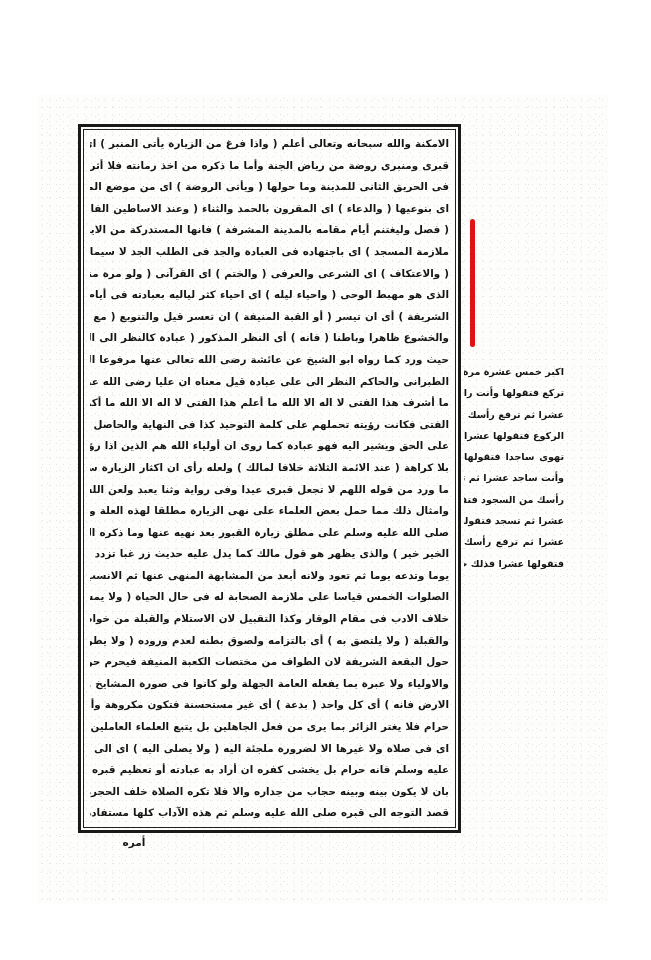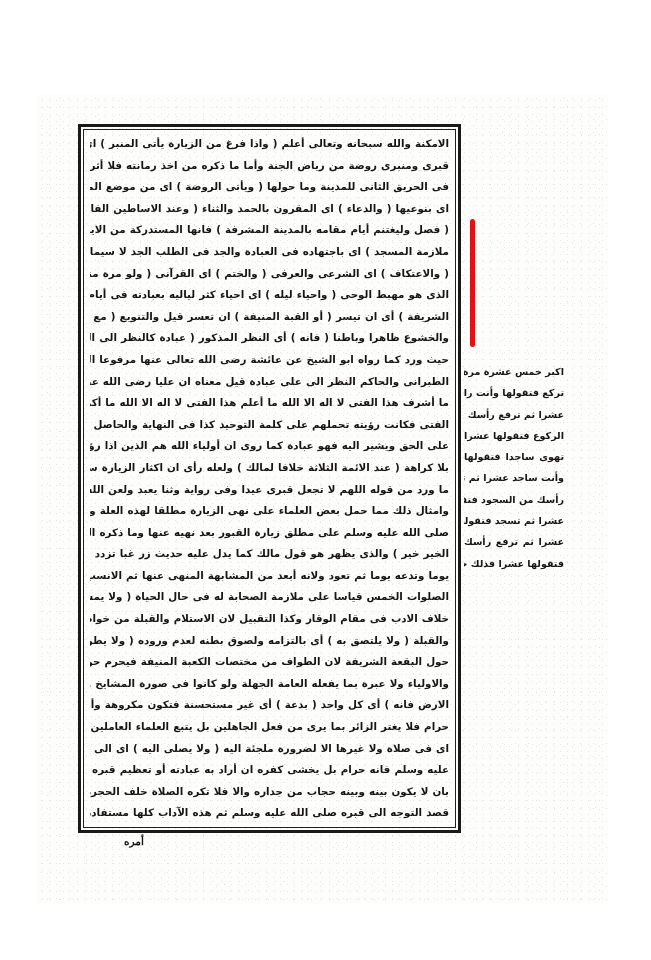--- a/index.html
+++ b/index.html
@@ -126,13 +126,13 @@
     <div class="margin-line" style="color: rgb(22, 21, 19);">عشرا ثم ترفع رأسك من</div>
     <div class="margin-line" style="color: rgb(22, 21, 19);">الركوع فتقولها عشرا ثم</div>
     <div class="margin-line" style="color: rgb(22, 21, 19);">تهوى ساجدا فتقولها</div>
     <div class="margin-line" style="color: rgb(22, 21, 19);">وأنت ساجد عشرا ثم ترفع</div>
     <div class="margin-line" style="color: rgb(22, 21, 19);">رأسك من السجود فتقولها</div>
     <div class="margin-line" style="color: rgb(22, 21, 19);">عشرا ثم تسجد فتقولها</div>
     <div class="margin-line" style="color: rgb(22, 21, 19);">عشرا ثم ترفع رأسك</div>
     <div class="margin-line" style="color: rgb(22, 21, 19);">فتقولها عشرا فذلك خمس</div>
 </div>
 
-<div class="catchword" lang="ar" style="color: rgb(22, 21, 19); font-family: Liberation Serif, serif;">أمره</div>
+<div class="catchword" lang="ar" style="color: rgb(22, 21, 19);">أمره</div>
 
 </body></html>

